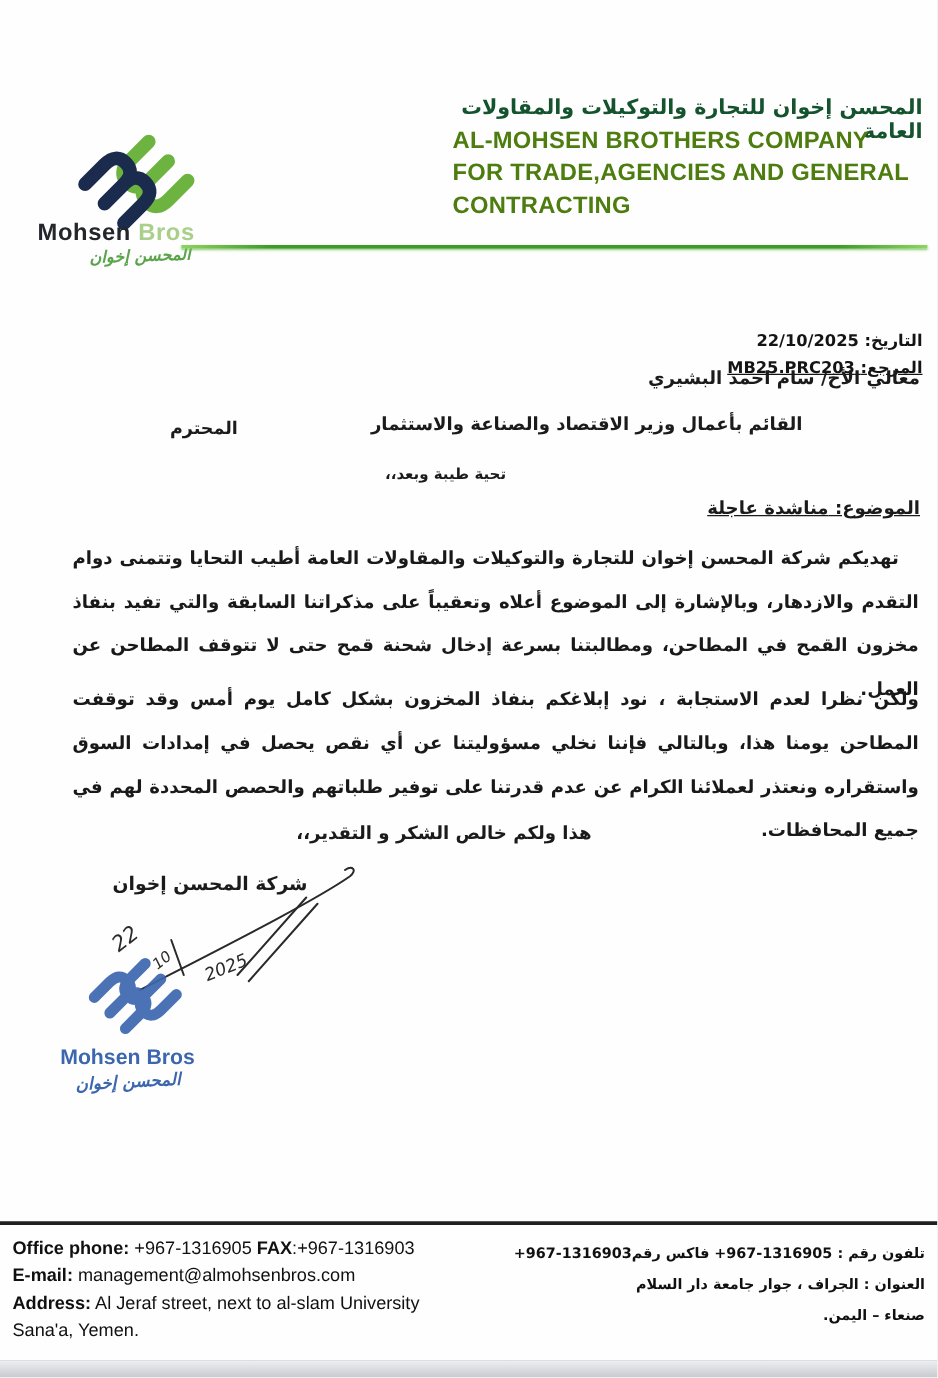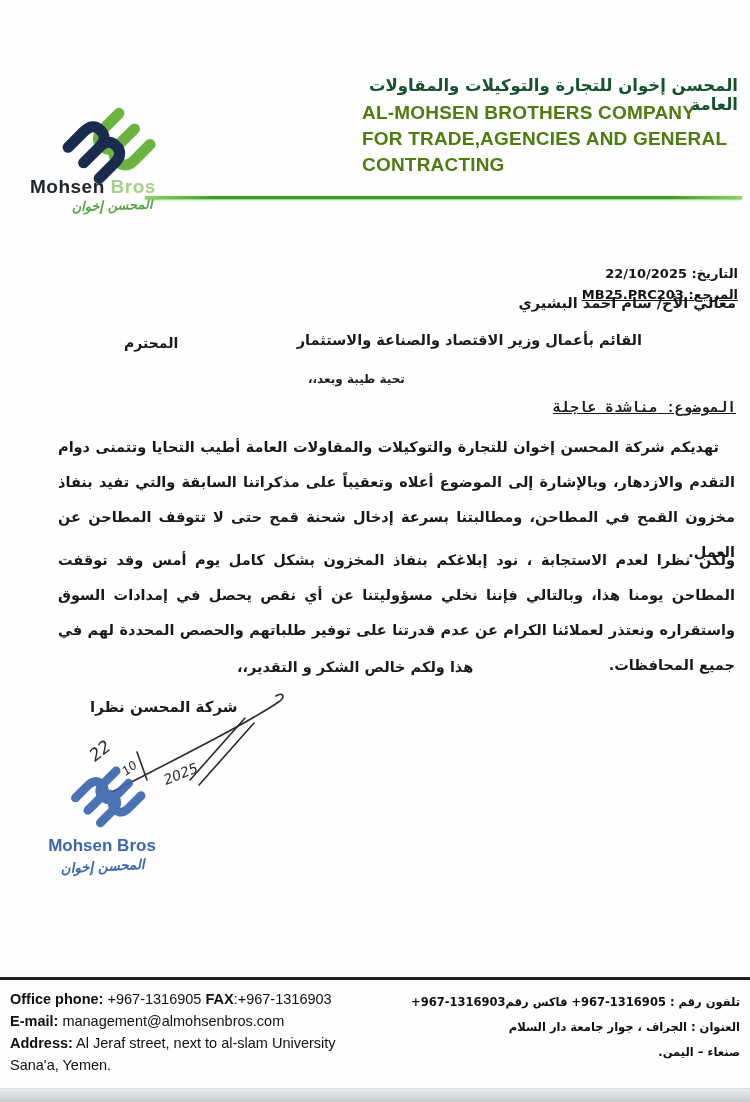--- a/index.html
+++ b/index.html
@@ -27,24 +27,24 @@
 
   
   .meta{right:12px;top:227px;width:230px;direction:rtl;text-align:right;
     font-size:13px;font-weight:700;line-height:21px;color:#141414;margin-top:36px;}
   .meta .ref{text-decoration:underline;}
   .num{direction:ltr;unicode-bidi:embed;}
 
   
   .rcpt1{right:14px;top:295px;direction:rtl;font-size:14.5px;font-weight:700;}
   .rcpt2{right:108px;top:332px;direction:rtl;font-size:14.5px;font-weight:700;}
-  .honorific{left:124px;top:335px;direction:rtl;font-size:14px;font-weight:700;}
+  .honorific{left:136px;top:335px;direction:rtl;font-size:14px;font-weight:700;}
   .greeting{left:308px;top:372px;direction:rtl;font-size:12px;font-weight:700;}
   .subject{right:14px;top:399px;direction:rtl;font-size:14.5px;font-weight:700;
-    text-decoration:underline;font-family:Liberation Mono, monospace;}
+    text-decoration:underline;}
 
   
   .para{right:15px;left:58px;direction:rtl;text-align:justify;font-size:14.5px;
     font-weight:700;line-height:35px;color:#191919;}
   .para.p1{top:430px;text-indent:16px;}
   .para.p2{top:543px;}
   .closing{left:237px;top:659px;direction:rtl;font-size:14.5px;font-weight:700;}
 
   
   .sig-company{left:90px;top:698px;direction:rtl;font-size:15px;font-weight:700;}
@@ -97,21 +97,21 @@
   <div class="abs rcpt1">معالي الأخ/ سام احمد البشيري</div>
   <div class="abs rcpt2">القائم بأعمال وزير الاقتصاد والصناعة والاستثمار</div>
   <div class="abs honorific">المحترم</div>
   <div class="abs greeting">تحية طيبة وبعد،،</div>
   <div class="abs subject"><span>الموضوع:</span> <span>مناشدة عاجلة</span></div>
 
   <div class="abs para p1">تهديكم شركة المحسن إخوان للتجارة والتوكيلات والمقاولات العامة أطيب التحايا وتتمنى دوام التقدم والازدهار، وبالإشارة إلى الموضوع أعلاه وتعقيباً على مذكراتنا السابقة والتي تفيد بنفاذ مخزون القمح في المطاحن، ومطالبتنا بسرعة إدخال شحنة قمح حتى لا تتوقف المطاحن عن العمل.</div>
   <div class="abs para p2">ولكن نظرا لعدم الاستجابة ، نود إبلاغكم بنفاذ المخزون بشكل كامل يوم أمس وقد توقفت المطاحن يومنا هذا، وبالتالي فإننا نخلي مسؤوليتنا عن أي نقص يحصل في إمدادات السوق واستقراره ونعتذر لعملائنا الكرام عن عدم قدرتنا على توفير طلباتهم والحصص المحددة لهم في جميع المحافظات.</div>
   <div class="abs closing">هذا ولكم خالص الشكر و التقدير،،</div>
 
-  <div class="abs sig-company">شركة المحسن نظرا</div>
+  <div class="abs sig-company">شركة المحسن إخوان</div>
 
   <svg class="abs sig-draw" width="250" height="115" viewBox="0 0 250 115">
     <g fill="none" stroke="#2a2a2a" stroke-width="1.6" stroke-linecap="round">
       <path d="M236 6 C242 2 246 6 240 11 C210 32 130 72 72 102"></path>
       <path d="M205 28 L150 90"></path>
       <path d="M214 33 L159 95"></path>
       <path d="M97 62 L107 90"></path>
     </g>
     <g fill="#2a2a2a" font-family="DejaVu Sans, sans-serif" font-style="italic">
       <text x="55" y="72" font-size="17" transform="rotate(-38 55 72)">22</text>

